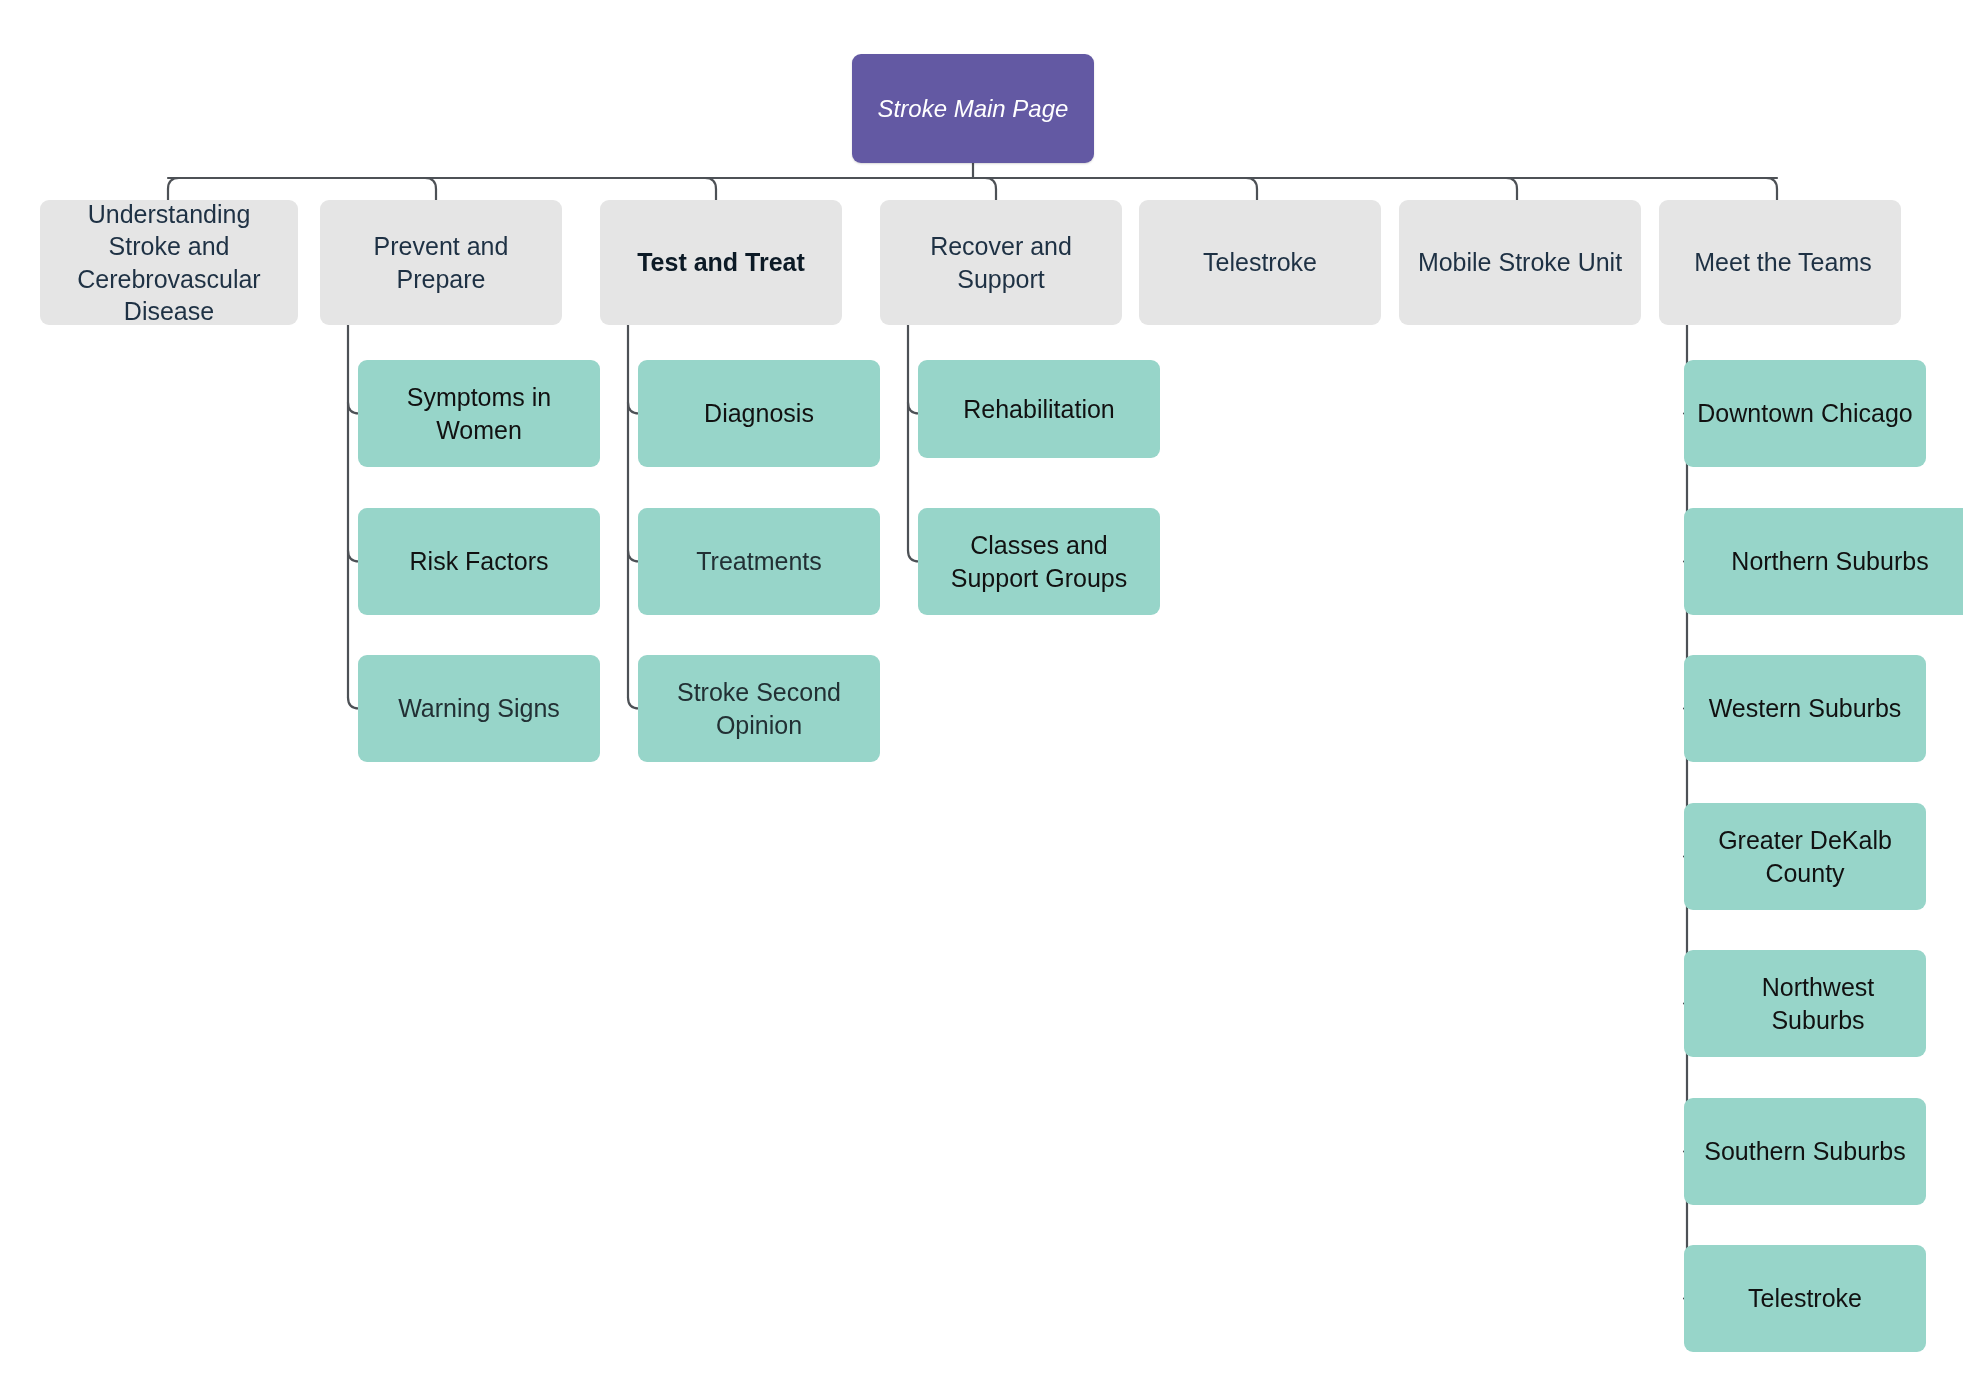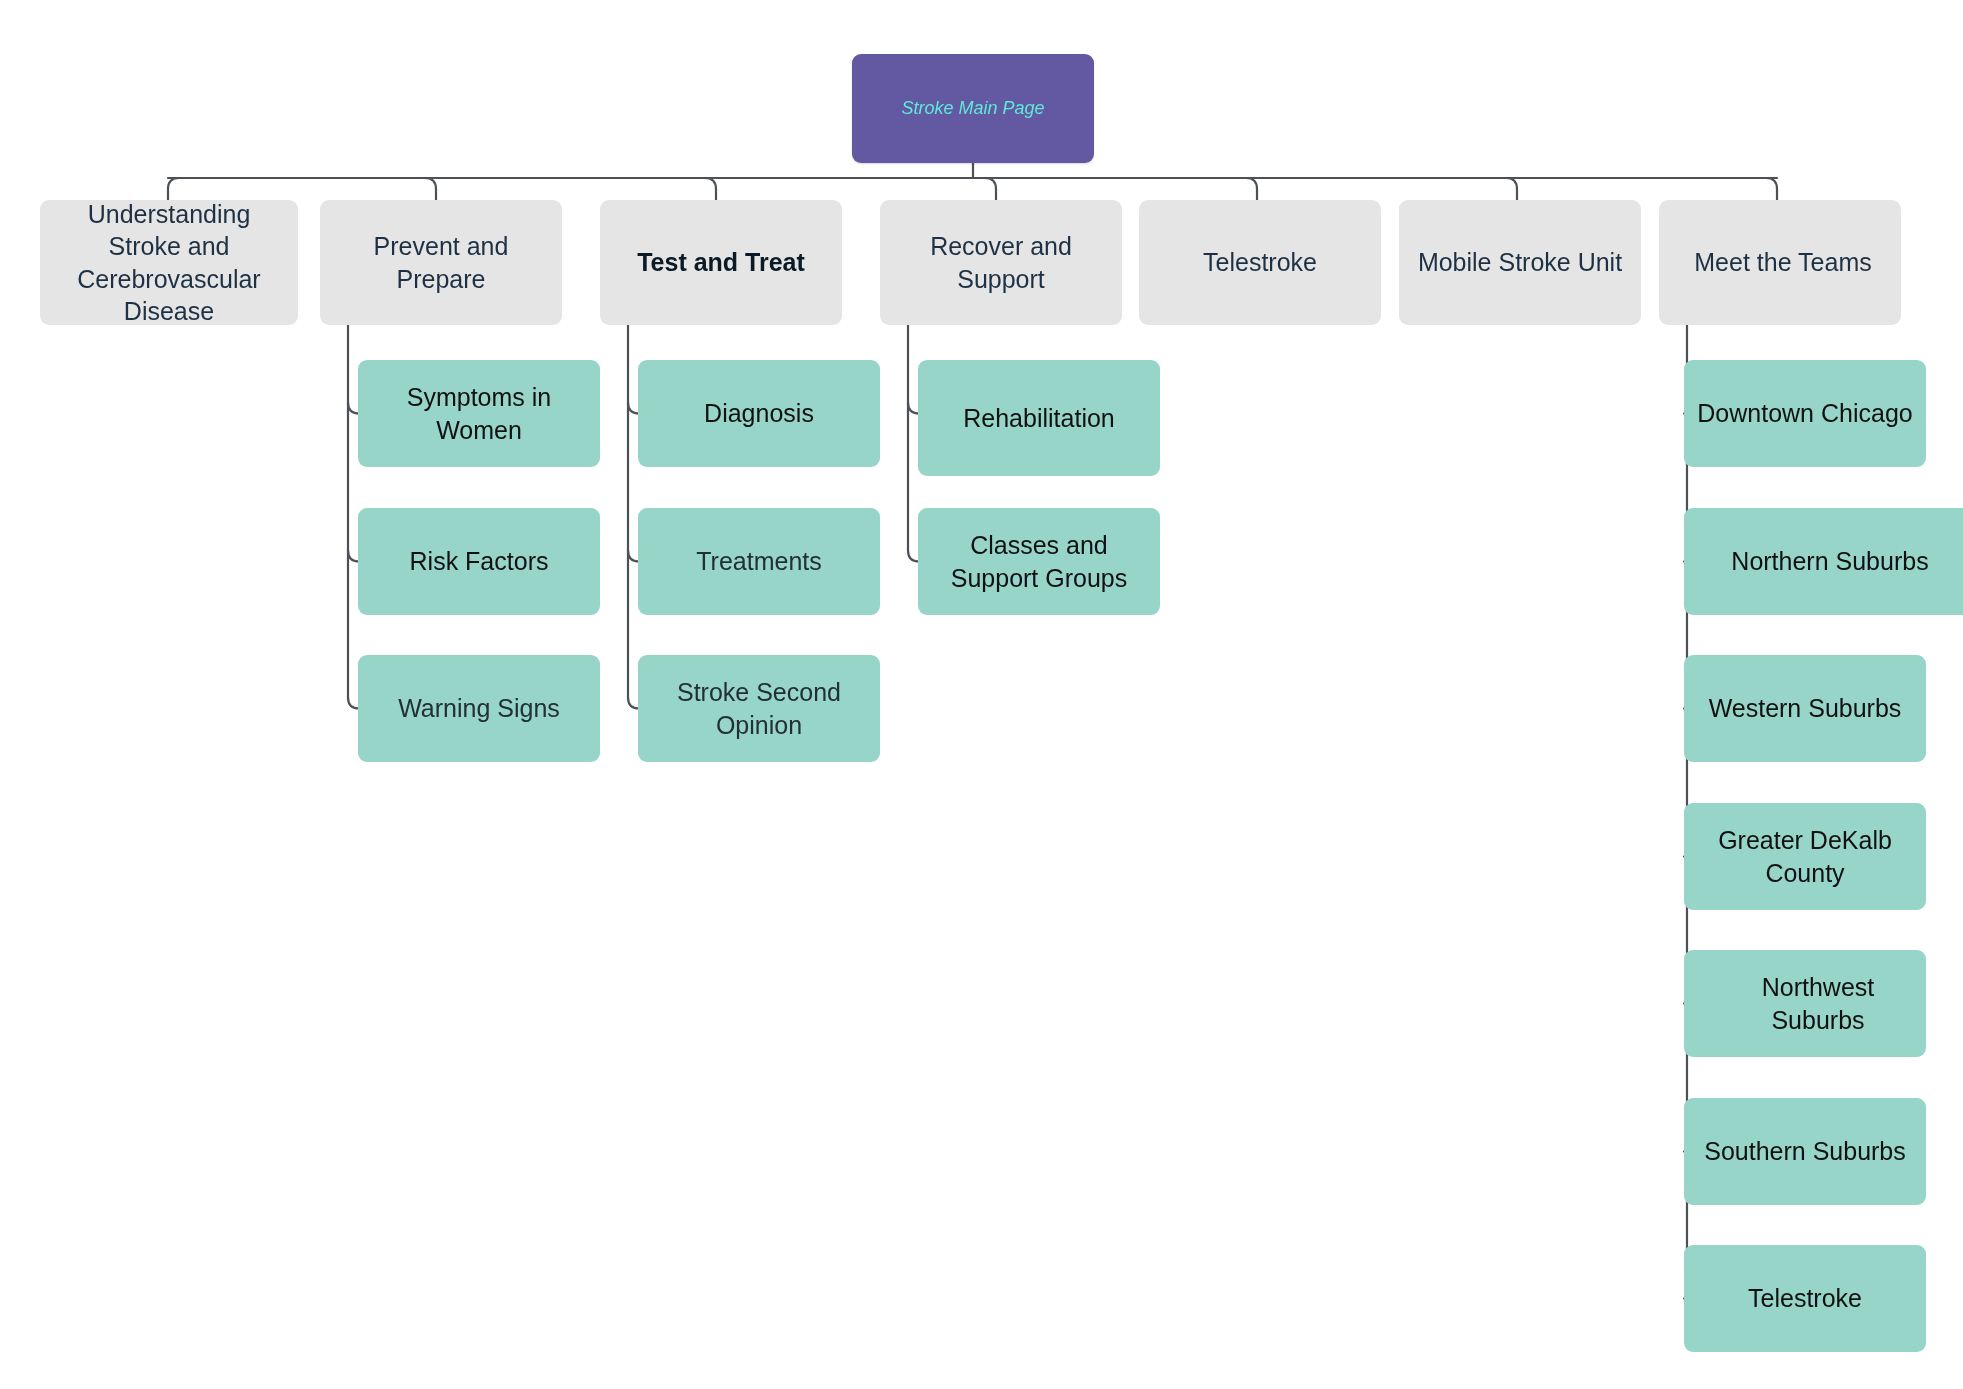--- a/index.html
+++ b/index.html
@@ -30,23 +30,23 @@
     align-items: center;
     justify-content: center;
     text-align: center;
     border-radius: 9px;
     line-height: 1.30;
     padding: 4px 10px;
     z-index: 2;
   }
   .node-root {
     background: #6359a3;
-    color: #5eead4;
+    color: #ffffff;
     font-style: italic;
-    font-size: 18px;
+    font-size: 24px;
     box-shadow: 0 1px 2px rgba(0,0,0,0.16);
   }
   .node-l1 {
     background: #e5e5e5;
     color: #1e3144;
     font-size: 25px;
   }
   .node-l1.strongtext {
     color: #0c1a26;
     font-weight: 600;
@@ -139,21 +139,21 @@
       </div>
       <div class="node node-l2" style="left: 638px; top: 360px; width: 242px; height: 107px;">
         <span>Diagnosis</span>
       </div>
       <div class="node node-l2 softtext" style="left: 638px; top: 508px; width: 242px; height: 107px;">
         <span>Treatments</span>
       </div>
       <div class="node node-l2 softtext" style="left: 638px; top: 655px; width: 242px; height: 107px;">
         <span>Stroke Second Opinion</span>
       </div>
-      <div class="node node-l2" style="left: 918px; top: 360px; width: 242px; height: 116px;">
+      <div class="node node-l2" style="left: 918px; top: 360px; width: 242px; height: 98px;">
         <span>Rehabilitation</span>
       </div>
       <div class="node node-l2" style="left: 918px; top: 508px; width: 242px; height: 107px;">
         <span>Classes and Support Groups</span>
       </div>
       <div class="node node-l2" style="left: 1684px; top: 360px; width: 242px; height: 107px;">
         <span>Downtown Chicago</span>
       </div>
       <div class="node node-l2" style="left: 1684px; top: 508px; width: 292px; height: 107px;">
         <span>Northern Suburbs</span>

